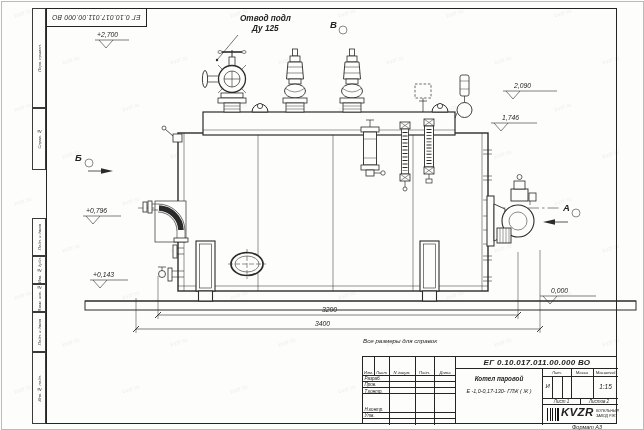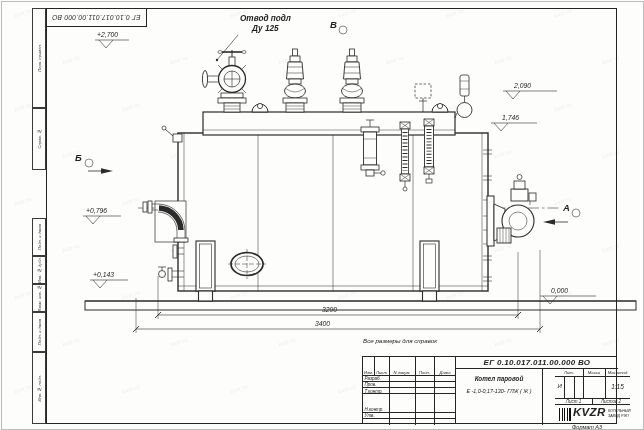--- a/index.html
+++ b/index.html
@@ -34,21 +34,21 @@
       background:repeating-linear-gradient(to bottom,transparent 0,transparent 5.55px,#242424 5.55px,#242424 6.18px);}
   .tb span{position:absolute;white-space:nowrap;color:#222;}
   .tb .hcell{font-size:4.2px;text-align:center;}
   .tb .sig{font-size:4.5px;}
   .tb-doc-num{position:absolute;left:93px;top:0;width:162px;height:12px;border-bottom:1.1px solid #242424;
       box-sizing:border-box;display:flex;align-items:center;justify-content:center;}
   .tb-doc-num span{position:static;font-size:8px;font-weight:600;letter-spacing:.3px;}
   .tb-name{position:absolute;left:93px;top:12px;width:87px;height:56px;border-right:1.1px solid #242424;box-sizing:border-box;}
   .tb-name .l1{left:0;right:0;top:6px;text-align:center;font-size:6.3px;font-weight:600;}
   .tb-name .l2{left:0;right:0;top:19px;text-align:center;font-size:5.4px;}
-  .tb-right{position:absolute;left:192px;top:12px;width:75px;height:56px;}
+  .tb-right{position:absolute;left:180px;top:12px;width:75px;height:56px;}
   .logo-bar{position:absolute;left:4px;top:39px;width:12px;height:13px;
       background:repeating-linear-gradient(to right,#111 0,#111 1.2px,transparent 1.2px,transparent 2.6px);}
   .logo-txt{left:18px;top:37px;font-size:11.5px;font-weight:700;font-style:italic;letter-spacing:.3px;color:#111;}
   .company{font-size:3.6px;line-height:4.4px;color:#333;}
   .wm span{position:absolute;transform:rotate(-18deg);font-size:6px;font-style:italic;
       color:rgba(140,128,110,0.13);white-space:nowrap;pointer-events:none;}
 </style>
 </head>
 <body>
 

